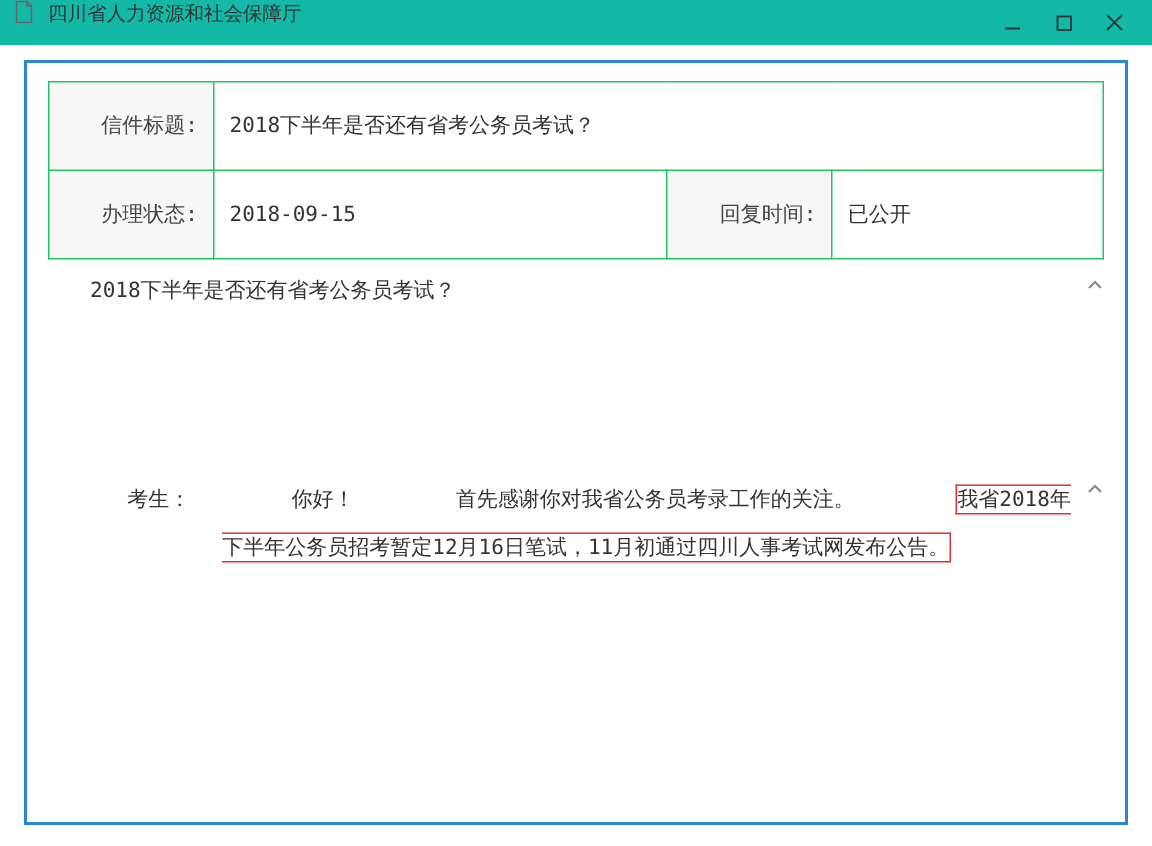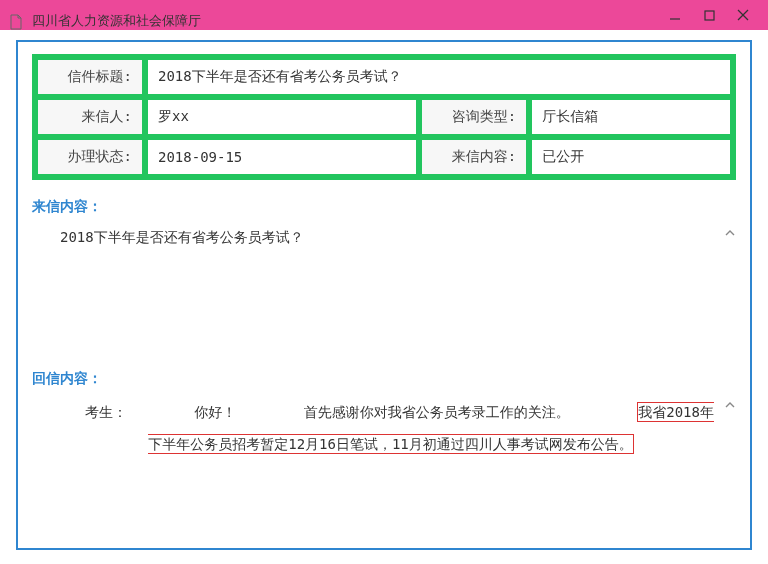--- a/index.html
+++ b/index.html
@@ -1,25 +1,25 @@
 <!DOCTYPE html>
 <html><head>
 <meta charset="utf-8">
 <style>
   * { box-sizing: border-box; margin: 0; padding: 0; }
   html, body { width: 768px; height: 564px; overflow: hidden; font-family: "Microsoft YaHei", SimSun, sans-serif; background: #fff; }
   
   .titlebar {
     height: 30px;
     display: flex;
-    align-items: flex-end;
+    align-items: flex-start;
     padding: 0 8px;
     font-size: 13px;
     color: #333;
-    background: #ec4899;
+    background: #14b8a6;
   }
   .titlebar .doc-icon {
     width: 16px; height: 16px; margin-right: 8px;
     display: flex; align-items: center; justify-content: center;
   }
   .titlebar .spacer { flex: 1; }
   .titlebar .win-btn {
     width: 34px; height: 30px;
     display: flex; align-items: center; justify-content: center;
     font-size: 14px; color: #333;
@@ -32,22 +32,22 @@
     border: 2px solid #2f86d0;
     padding: 12px 14px;
   }
   
   table.info {
     width: 100%;
     border-collapse: collapse;
     font-size: 14px;
   }
   table.info td {
-    border: 6px solid #22c55e;
-    padding: 8px 10px;
+    border: 1px solid #22c55e;
+    padding: 20px 10px;
     color: #333;
     font-family: SimSun, monospace;
   }
   table.info td.label {
     width: 110px;
     background: #f7f7f7;
     text-align: right;
     color: #444;
   }
   table.info td.label2 {
@@ -130,45 +130,37 @@
 
 <div class="content-frame">
 
   <table class="info">
     <tbody>
         <tr>
       <td class="label">信件标题:</td>
       <td colspan="3">2018下半年是否还有省考公务员考试？</td>
     </tr>
     <tr>
-      <td class="label">来信人:</td>
-      <td>罗xx</td>
-      <td class="label2">咨询类型:</td>
-      <td>厅长信箱</td>
-    </tr>
-    <tr>
       <td class="label">办理状态:</td>
       <td>2018-09-15</td>
-      <td class="label2">来信内容:</td>
+      <td class="label2">回复时间:</td>
       <td>已公开</td>
     </tr>
   </tbody>
     </table>
 
-  <div class="section-title">来信内容：</div>
   <div class="scroll-area">
     <span>2018下半年是否还有省考公务员考试？</span>
     <div class="scrollbar-stub">
       <svg viewBox="0 0 10 10">
           <path d="M1 7 L5 3 L9 7" fill="none" stroke="#888" stroke-width="1.4"></path>
         </svg>
     </div>
   </div>
 
-  <div class="section-title">回信内容：</div>
   <div class="scroll-area reply">
     <div class="reply-body">
       &nbsp;&nbsp;<span>考生：</span>&nbsp;&nbsp;&nbsp;&nbsp;&nbsp;&nbsp;&nbsp;&nbsp;<span>你好！</span>&nbsp;&nbsp;&nbsp;&nbsp;&nbsp;&nbsp;&nbsp;&nbsp;<span>首先感谢你对我省公务员考录工作的关注。</span>&nbsp;&nbsp;&nbsp;&nbsp;&nbsp;&nbsp;&nbsp;&nbsp;<span class="hl">我省2018年下半年公务员招考暂定12月16日笔试，11月初通过四川人事考试网发布公告。</span>
     </div>
     <div class="scrollbar-stub">
       <svg viewBox="0 0 10 10">
           <path d="M1 7 L5 3 L9 7" fill="none" stroke="#888" stroke-width="1.4"></path>
         </svg>
     </div>
   </div>

